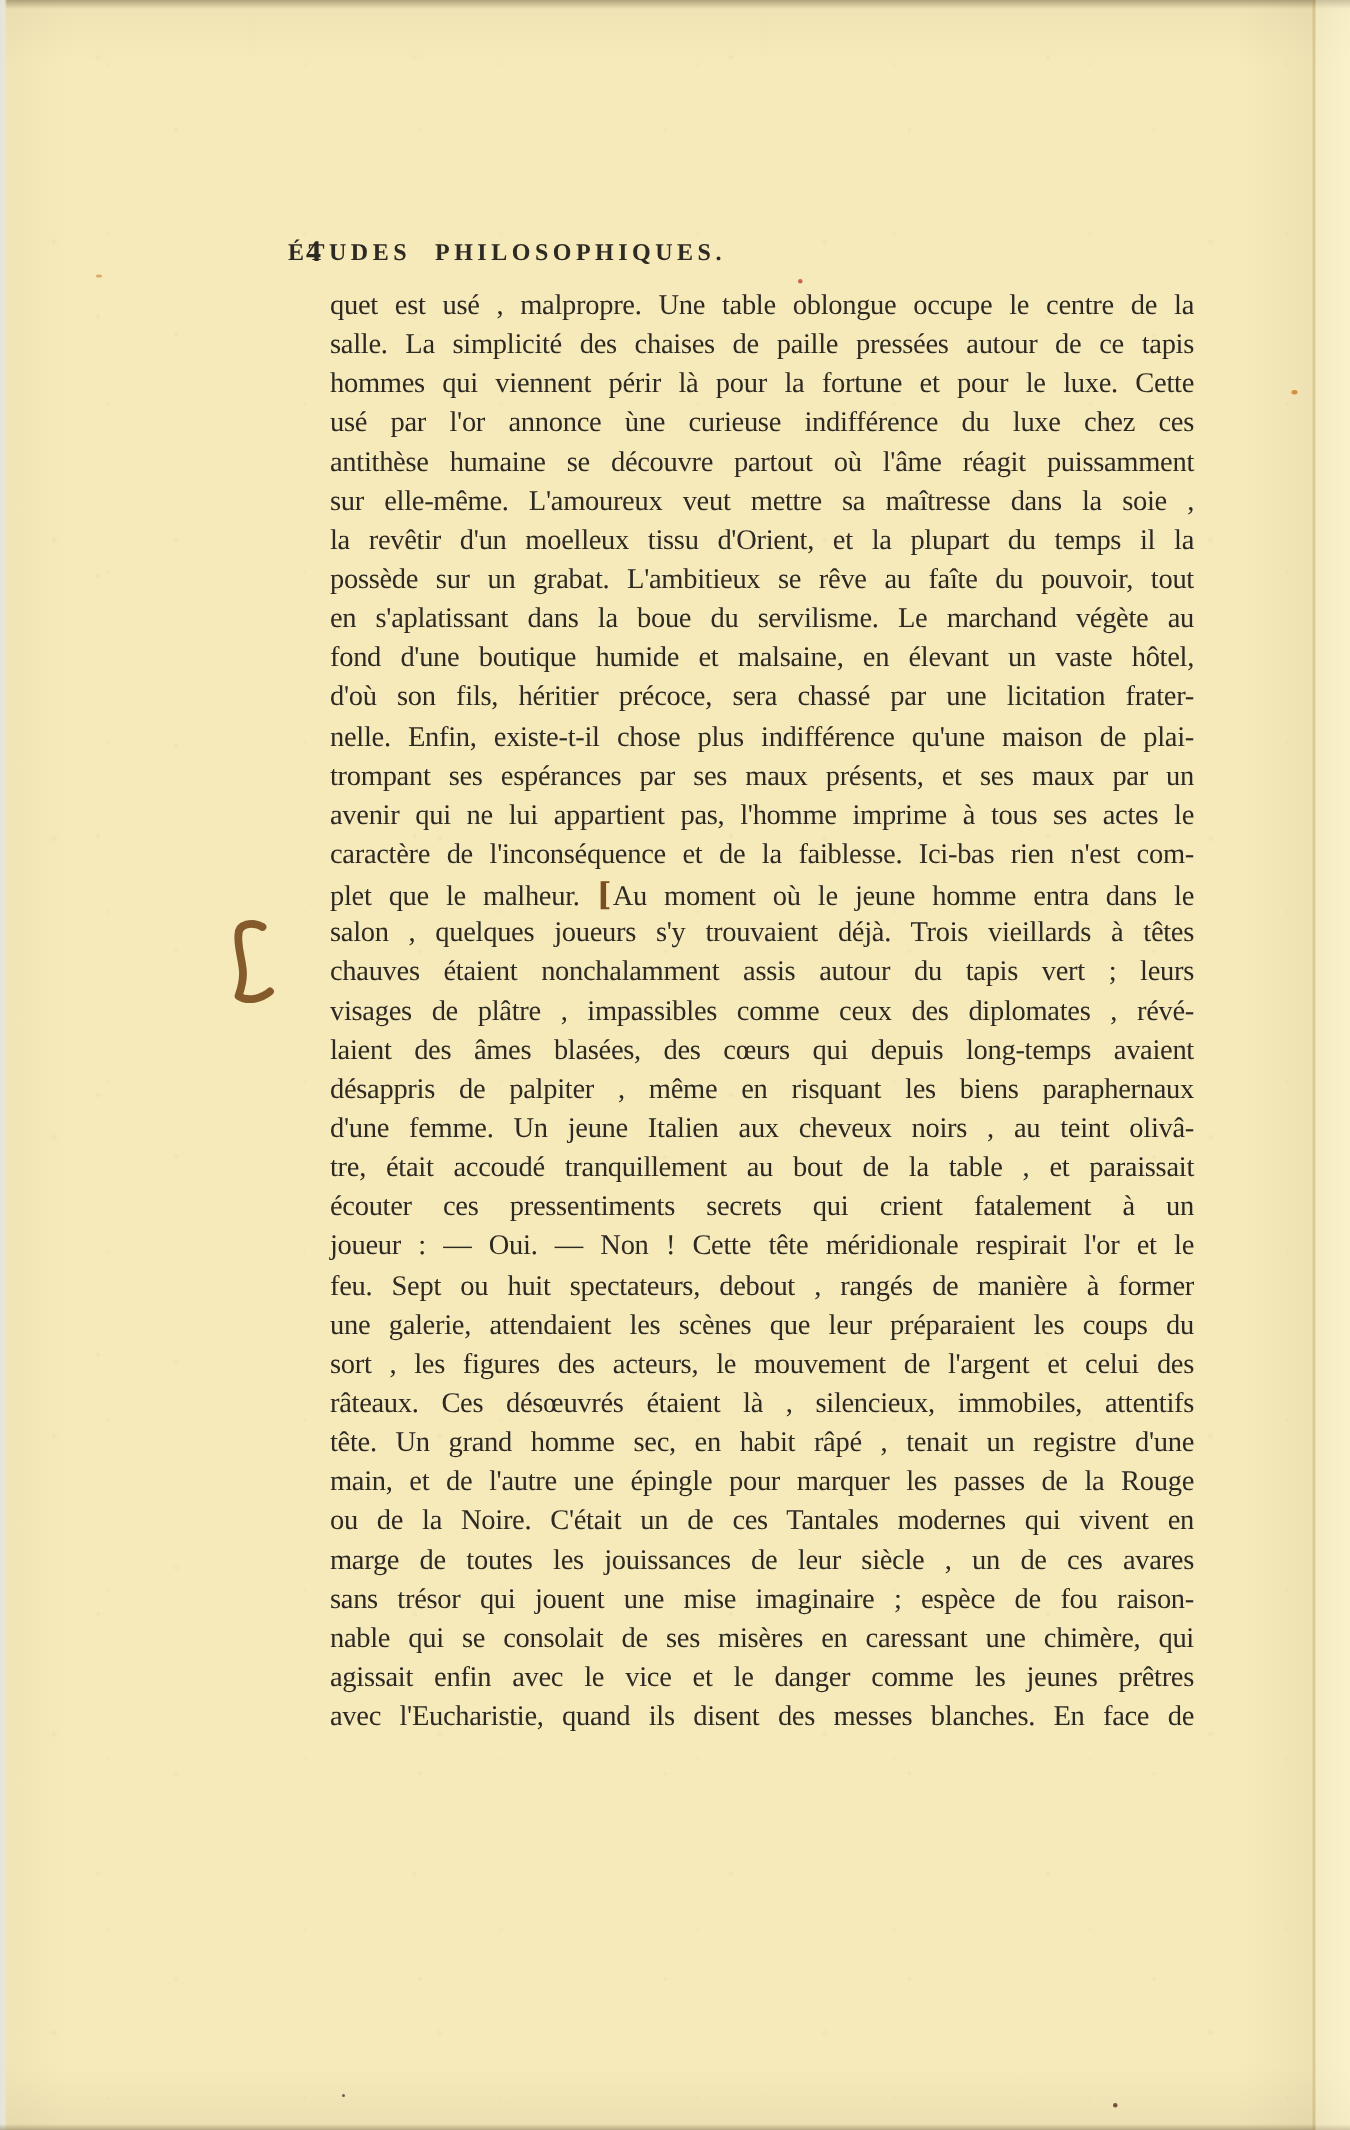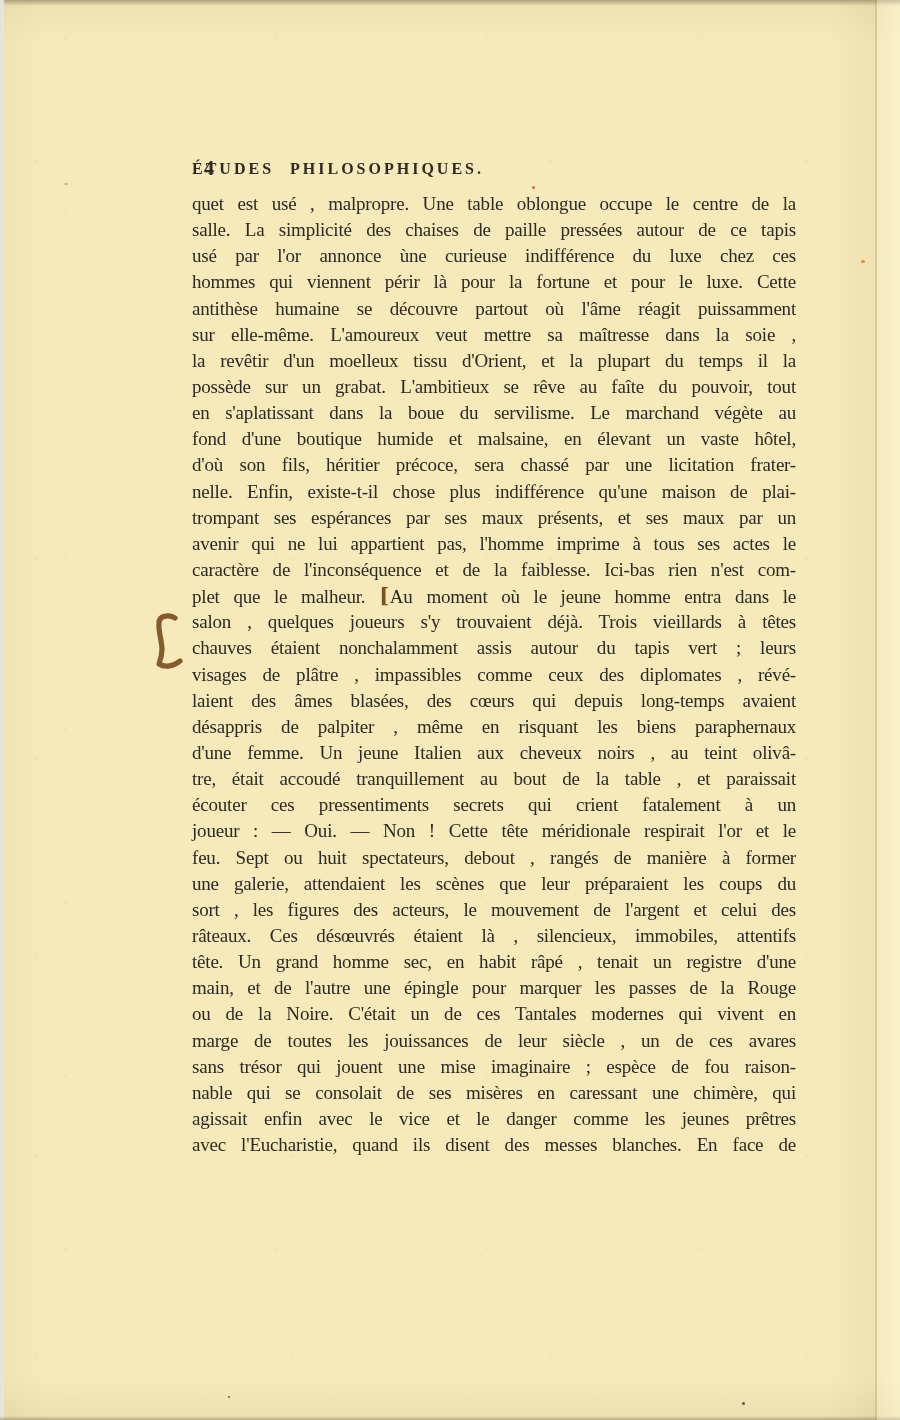--- a/index.html
+++ b/index.html
@@ -49,21 +49,21 @@
     font-size:16px;font-weight:700;
     letter-spacing:3px;word-spacing:9px;
     padding-top:3px;
   }
   .text-block{
     position:absolute;left:192px;top:191px;width:604px;
     font-size:19px;line-height:26.15px;letter-spacing:-0.2px;
   }
   .line{
     text-align:justify;text-align-last:justify;
-    height:26.15px;white-space:normal;
+    height:26.15px;white-space:normal;margin-left:28px;
   }
   .inline-mark{
     color:var(--annotation-ink,#7c4f1e);
     font-weight:700;font-size:1.1em;
     font-family:"DejaVu Serif",serif;
     margin-right:1px;
   }
   .margin-mark{
     position:absolute;left:146px;top:611px;width:38px;height:62px;
   }
@@ -90,22 +90,22 @@
     <span class="running-title">ÉTUDES PHILOSOPHIQUES.</span>
   </header>
 
   <svg class="margin-mark" viewBox="0 0 38 62" fill="none">
     <path d="M 29 7 C 22 3 13 5 13 12 C 12 20 16 30 16 38 C 16 45 14 50 13 53 C 19 57 28 55 34 50" stroke="#7b4e1f" stroke-width="5.2" stroke-linecap="round" stroke-linejoin="round" opacity="0.92"></path>
   </svg>
 
   <main class="text-block" id="text-block">
       <div class="line">quet est usé , malpropre. Une table oblongue occupe le centre de la</div>
       <div class="line">salle. La simplicité des chaises de paille pressées autour de ce tapis</div>
+      <div class="line">hommes qui viennent périr là pour la fortune et pour le luxe. Cette</div>
       <div class="line">usé par l'or annonce ùne curieuse indifférence du luxe chez ces</div>
-      <div class="line">hommes qui viennent périr là pour la fortune et pour le luxe. Cette</div>
       <div class="line">antithèse humaine se découvre partout où l'âme réagit puissamment</div>
       <div class="line">sur elle-même. L'amoureux veut mettre sa maîtresse dans la soie ,</div>
       <div class="line">la revêtir d'un moelleux tissu d'Orient, et la plupart du temps il la</div>
       <div class="line">possède sur un grabat. L'ambitieux se rêve au faîte du pouvoir, tout</div>
       <div class="line">en s'aplatissant dans la boue du servilisme. Le marchand végète au</div>
       <div class="line">fond d'une boutique humide et malsaine, en élevant un vaste hôtel,</div>
       <div class="line">d'où son fils, héritier précoce, sera chassé par une licitation frater-</div>
       <div class="line">nelle. Enfin, existe-t-il chose plus indifférence qu'une maison de plai-</div>
       <div class="line">trompant ses espérances par ses maux présents, et ses maux par un</div>
       <div class="line">avenir qui ne lui appartient pas, l'homme imprime à tous ses actes le</div>

